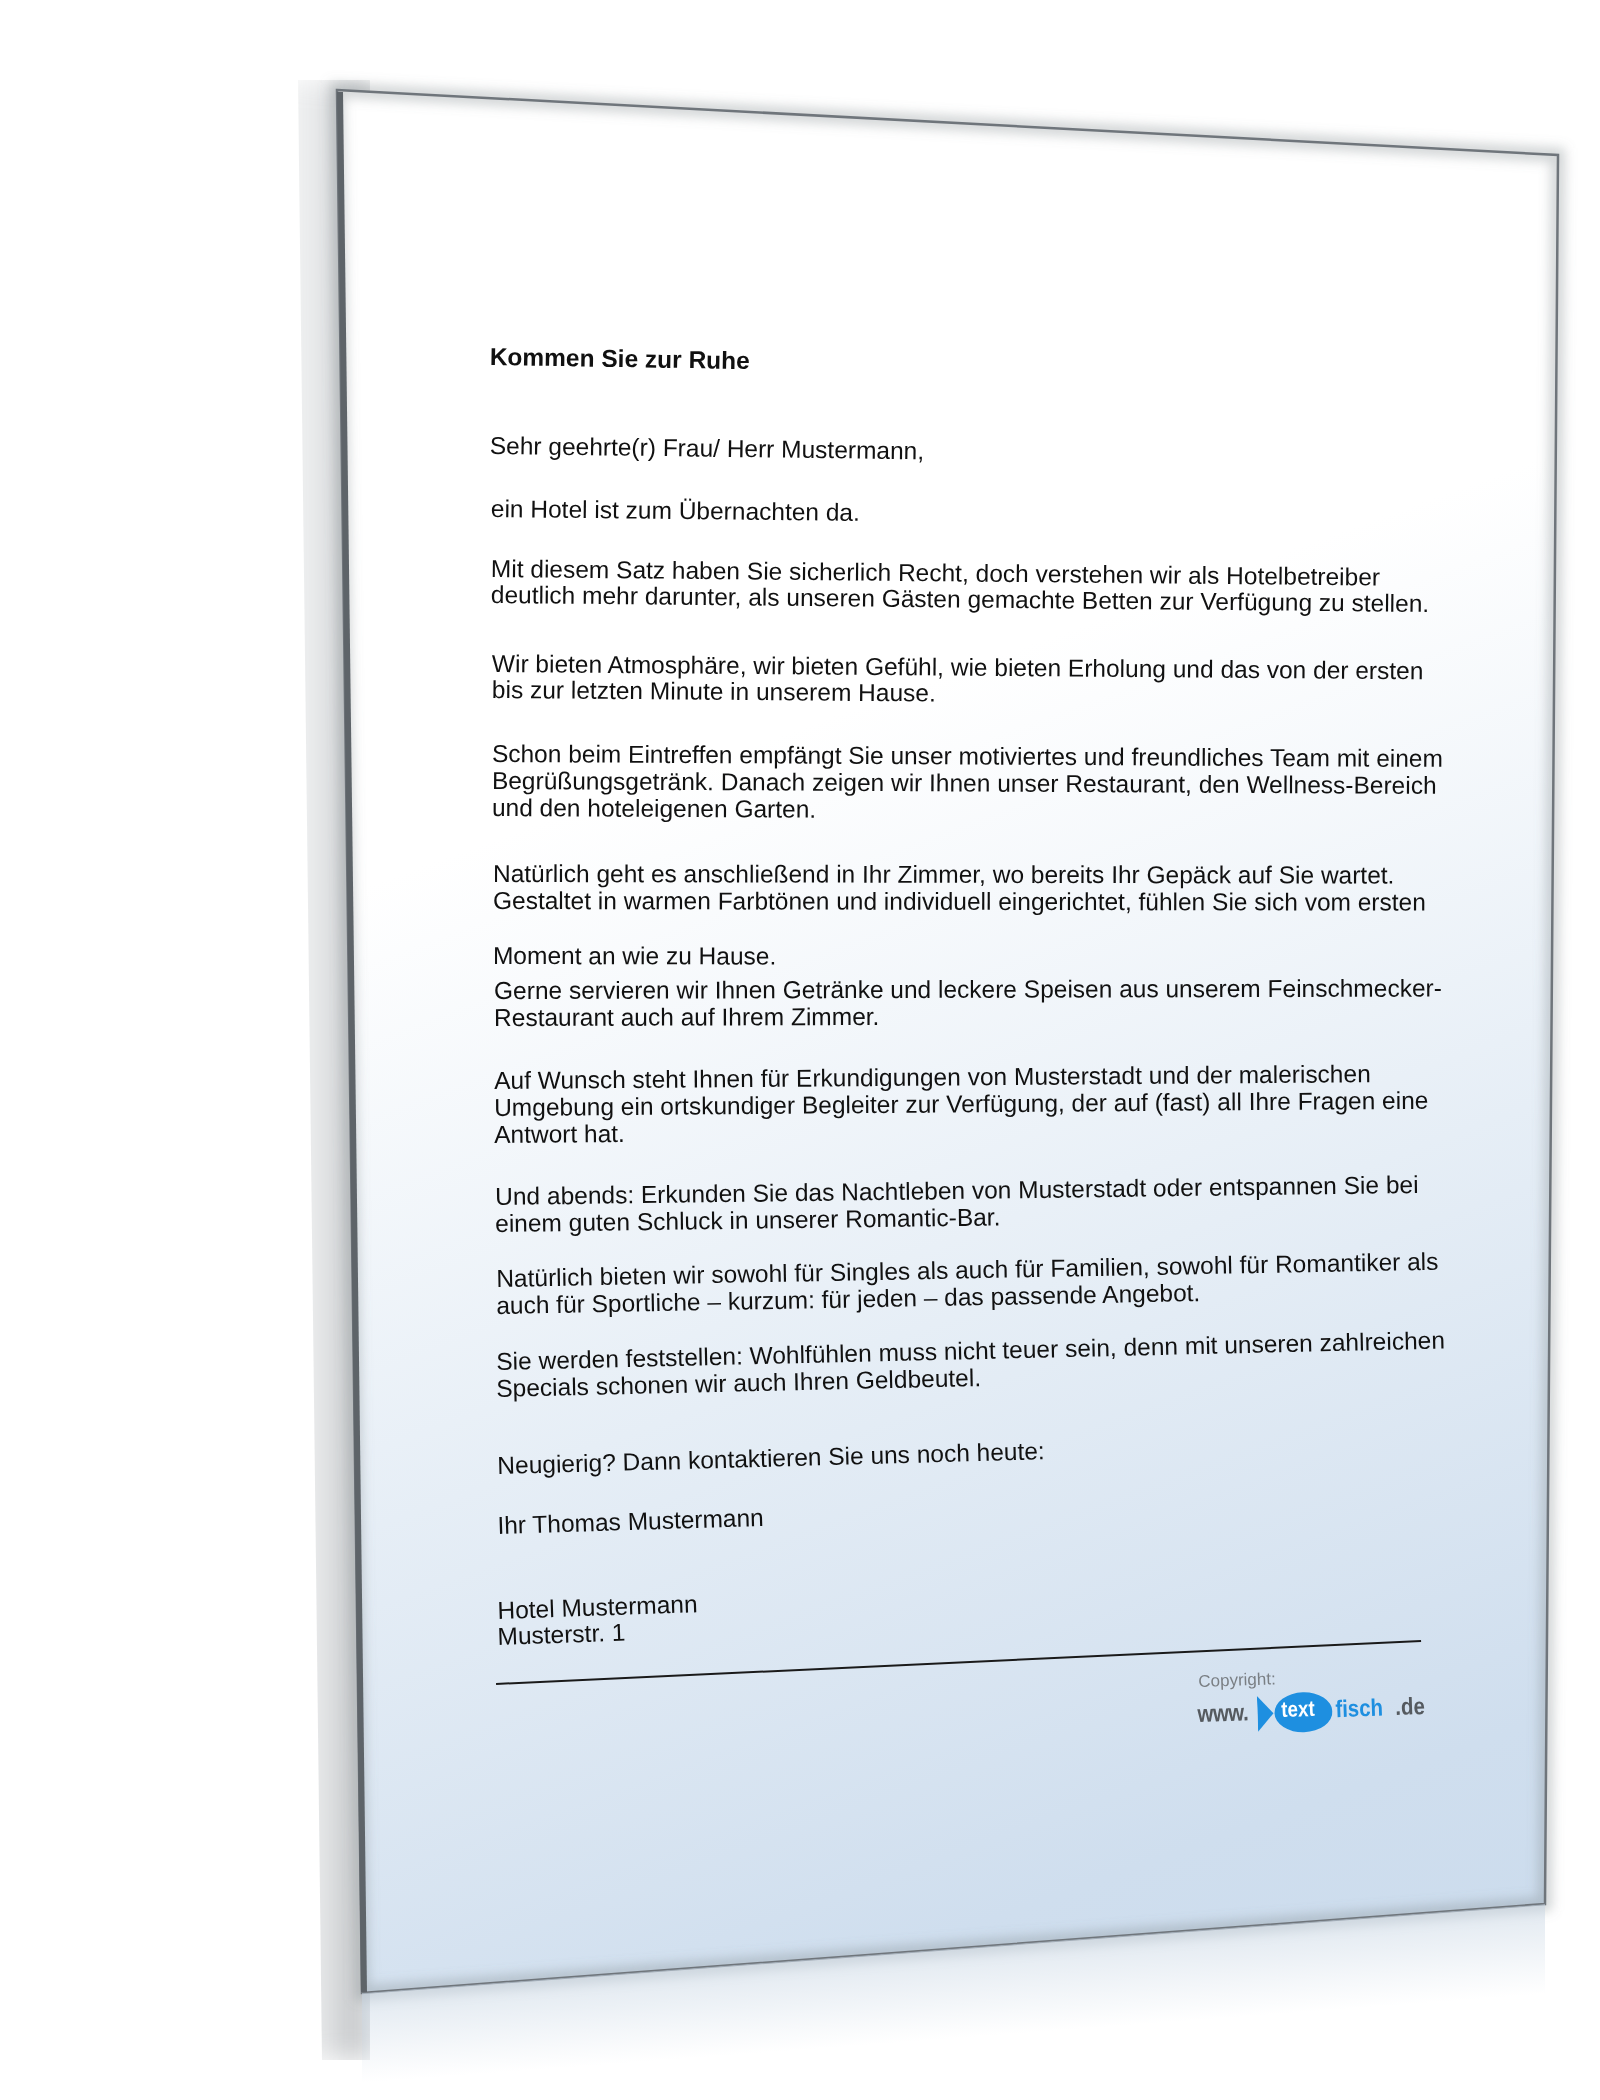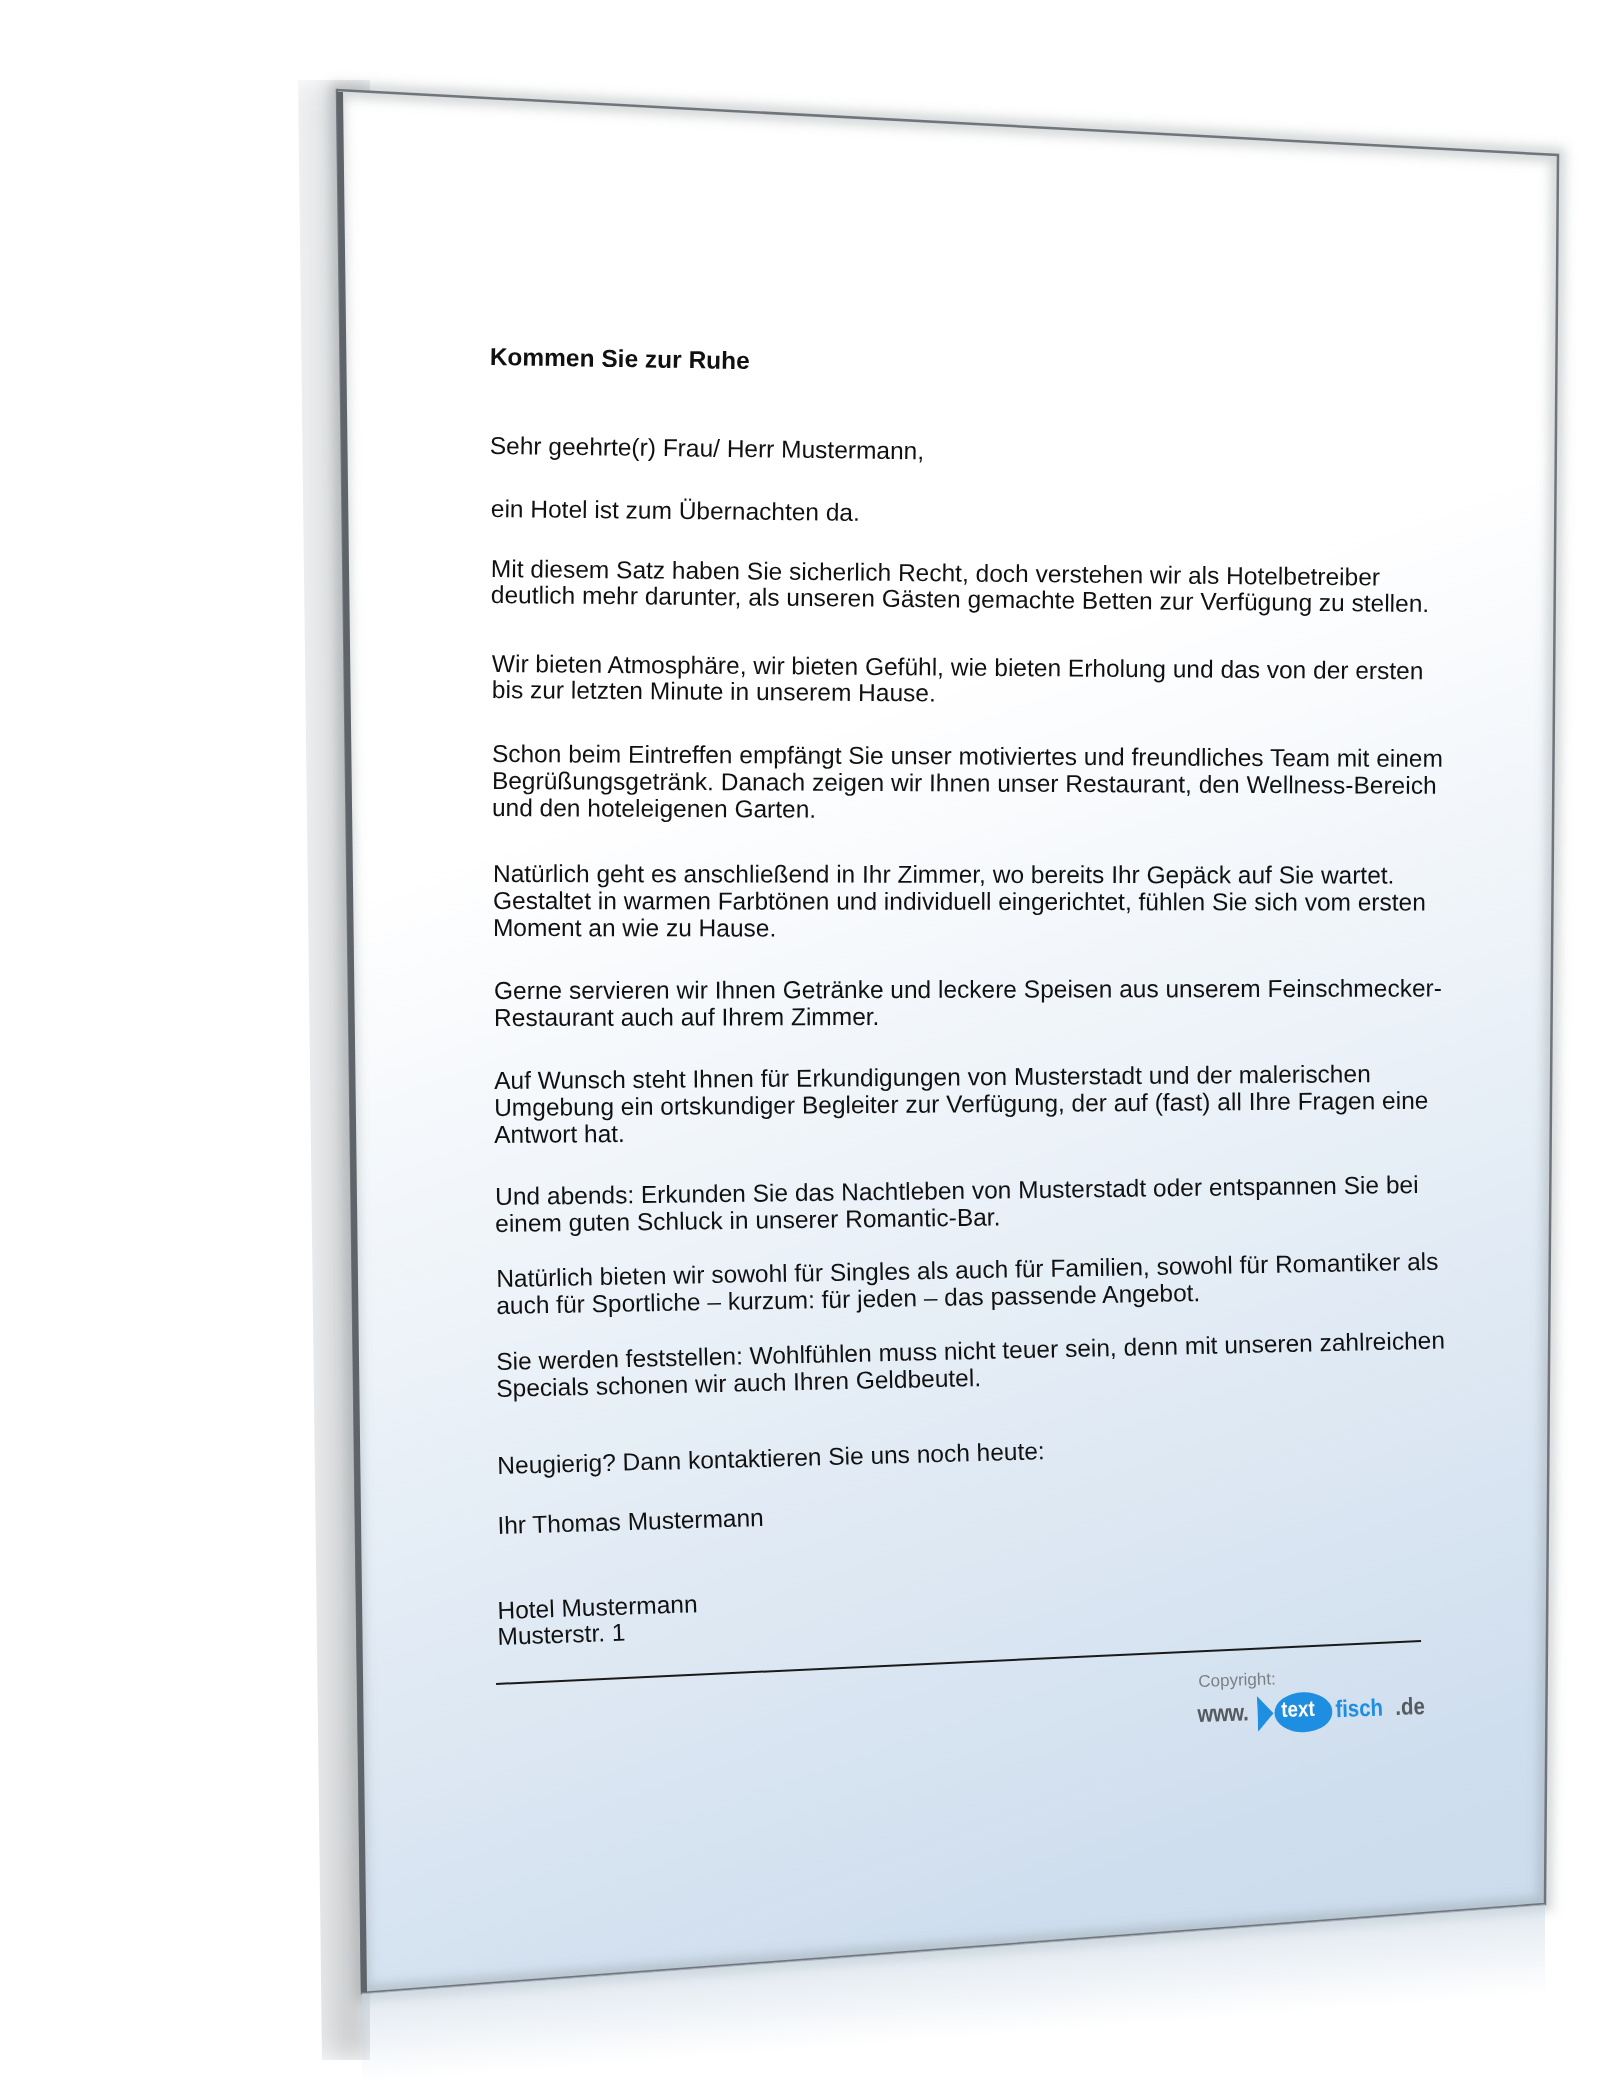--- a/index.html
+++ b/index.html
@@ -74,21 +74,21 @@
 
   <div class="doc-text" style="left:492px;top:650px;transform:rotate(0.45deg);">Wir bieten Atmosphäre, wir bieten Gefühl, wie bieten Erholung und das von der ersten</div>
   <div class="doc-text" style="left:492px;top:676px;transform:rotate(0.45deg);">bis zur letzten Minute in unserem Hause.</div>
 
   <div class="doc-text" style="left:492px;top:740px;transform:rotate(0.3deg);">Schon beim Eintreffen empfängt Sie unser motiviertes und freundliches Team mit einem</div>
   <div class="doc-text" style="left:492px;top:767px;transform:rotate(0.3deg);">Begrüßungsgetränk. Danach zeigen wir Ihnen unser Restaurant, den Wellness-Bereich</div>
   <div class="doc-text" style="left:492px;top:794px;transform:rotate(0.3deg);">und den hoteleigenen Garten.</div>
 
   <div class="doc-text" style="left:493px;top:860px;transform:rotate(0.1deg);">Natürlich geht es anschließend in Ihr Zimmer, wo bereits Ihr Gepäck auf Sie wartet.</div>
   <div class="doc-text" style="left:493px;top:887px;transform:rotate(0.1deg);">Gestaltet in warmen Farbtönen und individuell eingerichtet, fühlen Sie sich vom ersten</div>
-  <div class="doc-text" style="left:493px;top:914px;transform:rotate(0.1deg);">Moment an wie zu Hause.</div>
+  <div class="doc-text" style="left:493px;top:942px;transform:rotate(0.1deg);">Moment an wie zu Hause.</div>
 
   <div class="doc-text" style="left:494px;top:977px;transform:rotate(-0.15deg);">Gerne servieren wir Ihnen Getränke und leckere Speisen aus unserem Feinschmecker-</div>
   <div class="doc-text" style="left:494px;top:1004px;transform:rotate(-0.15deg);">Restaurant auch auf Ihrem Zimmer.</div>
 
   <div class="doc-text" style="left:494px;top:1067px;transform:rotate(-0.45deg);">Auf Wunsch steht Ihnen für Erkundigungen von Musterstadt und der malerischen</div>
   <div class="doc-text" style="left:494px;top:1094px;transform:rotate(-0.45deg);">Umgebung ein ortskundiger Begleiter zur Verfügung, der auf (fast) all Ihre Fragen eine</div>
   <div class="doc-text" style="left:494px;top:1121px;transform:rotate(-0.45deg);">Antwort hat.</div>
 
   <div class="doc-text" style="left:495px;top:1183px;transform:rotate(-0.75deg);">Und abends: Erkunden Sie das Nachtleben von Musterstadt oder entspannen Sie bei</div>
   <div class="doc-text" style="left:495px;top:1210px;transform:rotate(-0.75deg);">einem guten Schluck in unserer Romantic-Bar.</div>

